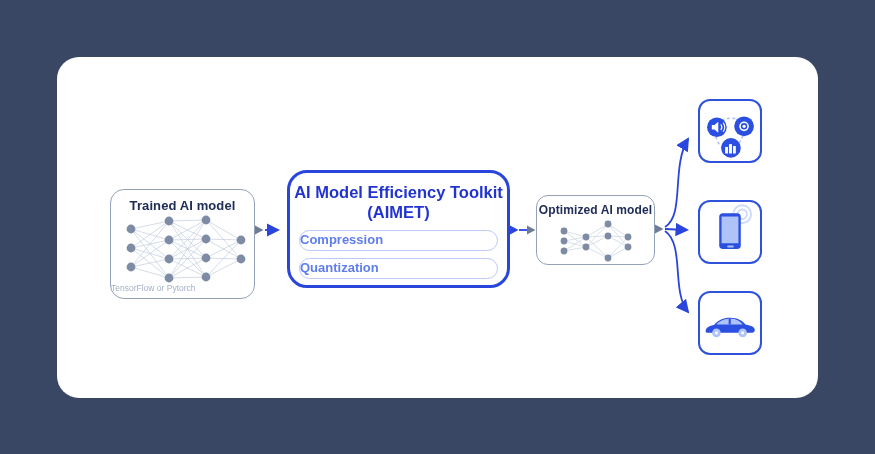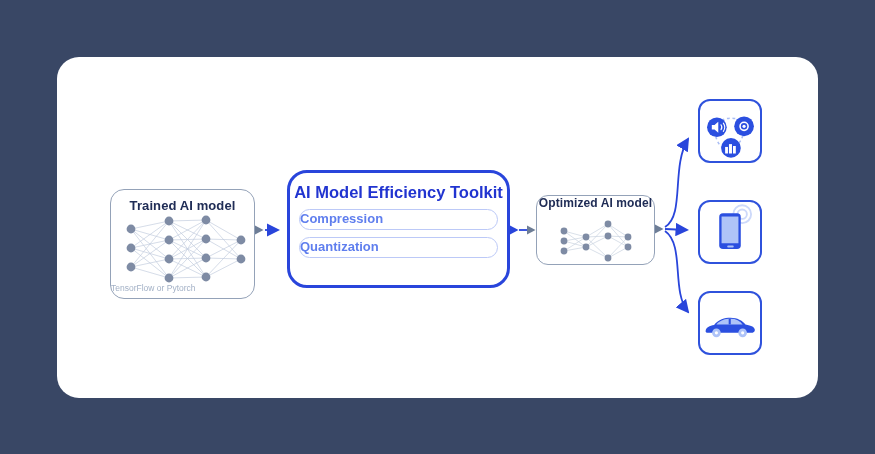--- a/index.html
+++ b/index.html
@@ -112,27 +112,28 @@
         <circle cx="95" cy="87" r="4.4" fill="#7e8ba4"></circle>
         <circle cx="130" cy="50" r="4.4" fill="#7e8ba4"></circle>
         <circle cx="130" cy="69" r="4.4" fill="#7e8ba4"></circle>
       </svg>
     <div class="model-caption">TensorFlow or Pytorch</div>
   </div>
 
   <div class="abs box aimet-box">
     <div class="aimet-title">
       <span>AI Model Efficiency Toolkit</span>
+      <span>(AIMET)</span>
     </div>
     <div class="pill-button">Compression</div>
     <div class="pill-button">Quantization</div>
   </div>
 
   <div class="abs box optimized-box">
-    <div class="model-title" style="">Optimized AI model</div>
+    <div class="model-title" style="margin-top:7px;">Optimized AI model</div>
     <svg class="net-svg" width="119" height="70" viewBox="0 0 119 70" id="net-right">
         <line x1="27" y1="35" x2="49" y2="41" stroke="#c9d2e0" stroke-width="0.7"></line>
         <line x1="27" y1="35" x2="49" y2="51" stroke="#c9d2e0" stroke-width="0.7"></line>
         <line x1="27" y1="45" x2="49" y2="41" stroke="#c9d2e0" stroke-width="0.7"></line>
         <line x1="27" y1="45" x2="49" y2="51" stroke="#c9d2e0" stroke-width="0.7"></line>
         <line x1="27" y1="55" x2="49" y2="41" stroke="#c9d2e0" stroke-width="0.7"></line>
         <line x1="27" y1="55" x2="49" y2="51" stroke="#c9d2e0" stroke-width="0.7"></line>
         <line x1="49" y1="41" x2="71" y2="28" stroke="#c9d2e0" stroke-width="0.7"></line>
         <line x1="49" y1="41" x2="71" y2="40" stroke="#c9d2e0" stroke-width="0.7"></line>
         <line x1="49" y1="41" x2="71" y2="62" stroke="#c9d2e0" stroke-width="0.7"></line>

